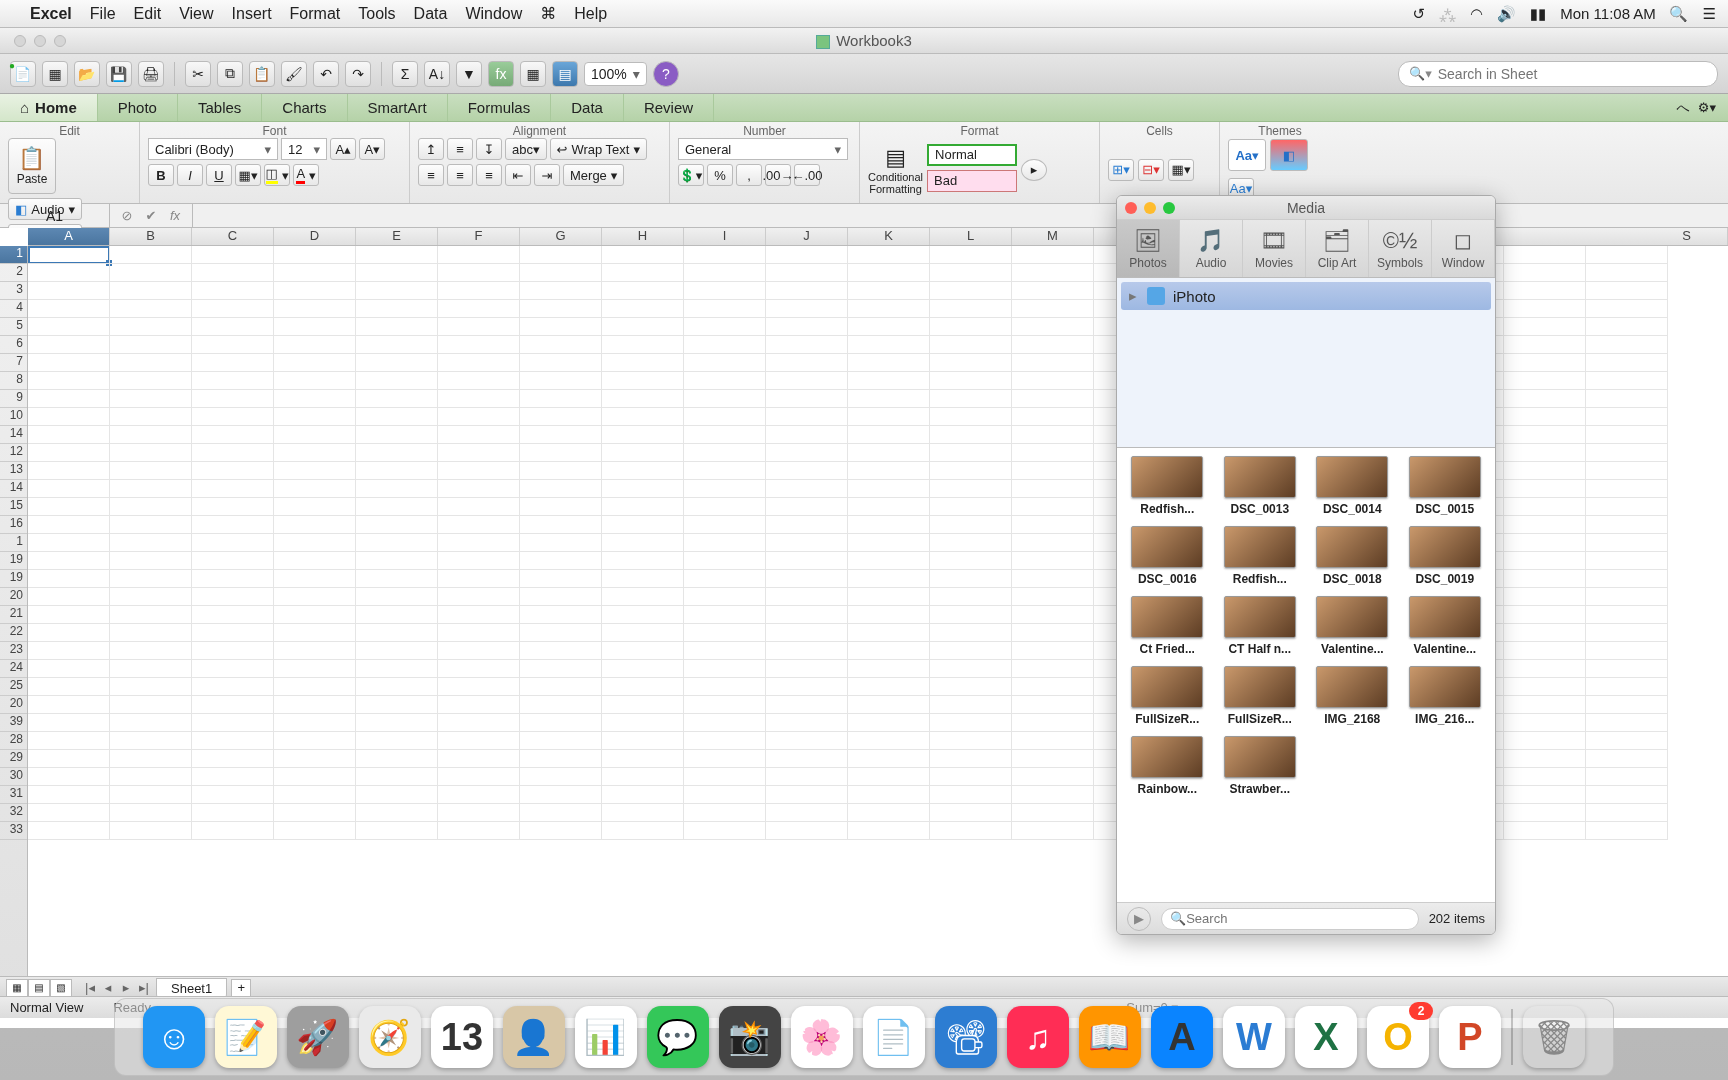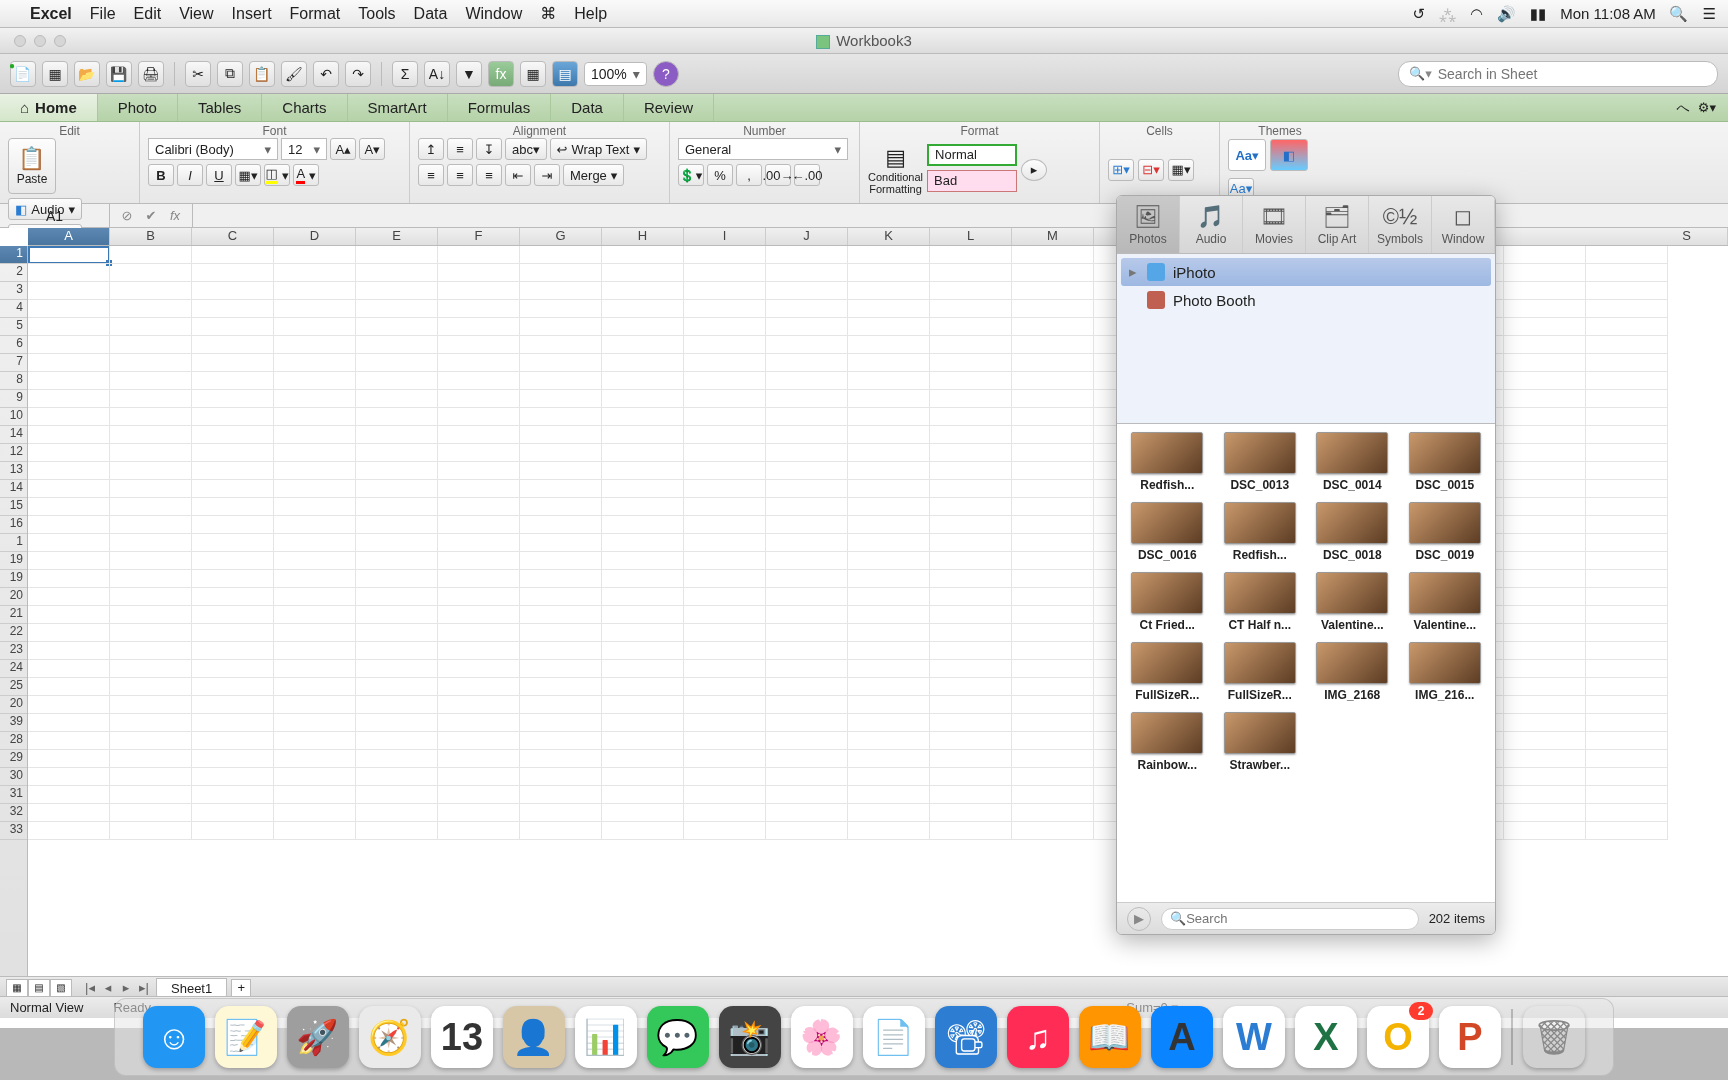--- a/index.html
+++ b/index.html
@@ -1075,20 +1075,28 @@
   </div>
 
   <div class="statusbar">
     <span>Normal View</span>
     <span>Ready</span>
     <span class="sum"><span>Sum=0</span> ▾</span>
   </div>
 </div>
 
 <div class="media">
+  <div class="media-title">
+    <div class="media-traffic">
+      <span class="mt-r"></span>
+      <span class="mt-y"></span>
+      <span class="mt-g"></span>
+    </div>
+    <span>Media</span>
+  </div>
   <div class="media-tabs" id="media-tabs">
       <div class="mtab active">
         <span class="micon">🖼</span>
         <span>Photos</span>
       </div>
       <div class="mtab">
         <span class="micon">🎵</span>
         <span>Audio</span>
       </div>
       <div class="mtab">
@@ -1106,25 +1114,20 @@
       <div class="mtab">
         <span class="micon">◻</span>
         <span>Window</span>
       </div>
     </div>
   <div class="media-sources">
     <div class="src-row sel">
       <span class="src-arrow">▸</span>
       <span class="src-icon" style="background:#55a6e6;"></span>
       <span>iPhoto</span>
-    </div>
-    <div class="src-row">
-      <span class="src-arrow"> </span>
-      <span class="src-icon" style="background:#c06050;"></span>
-      <span>Photo Booth</span>
     </div>
   </div>
   <div class="media-grid">
     <div class="mgrid" id="mgrid">
         <div class="thumb">
           <div class="img"></div>
           <div class="cap">Redfish...</div>
         </div>
         <div class="thumb">
           <div class="img"></div>

